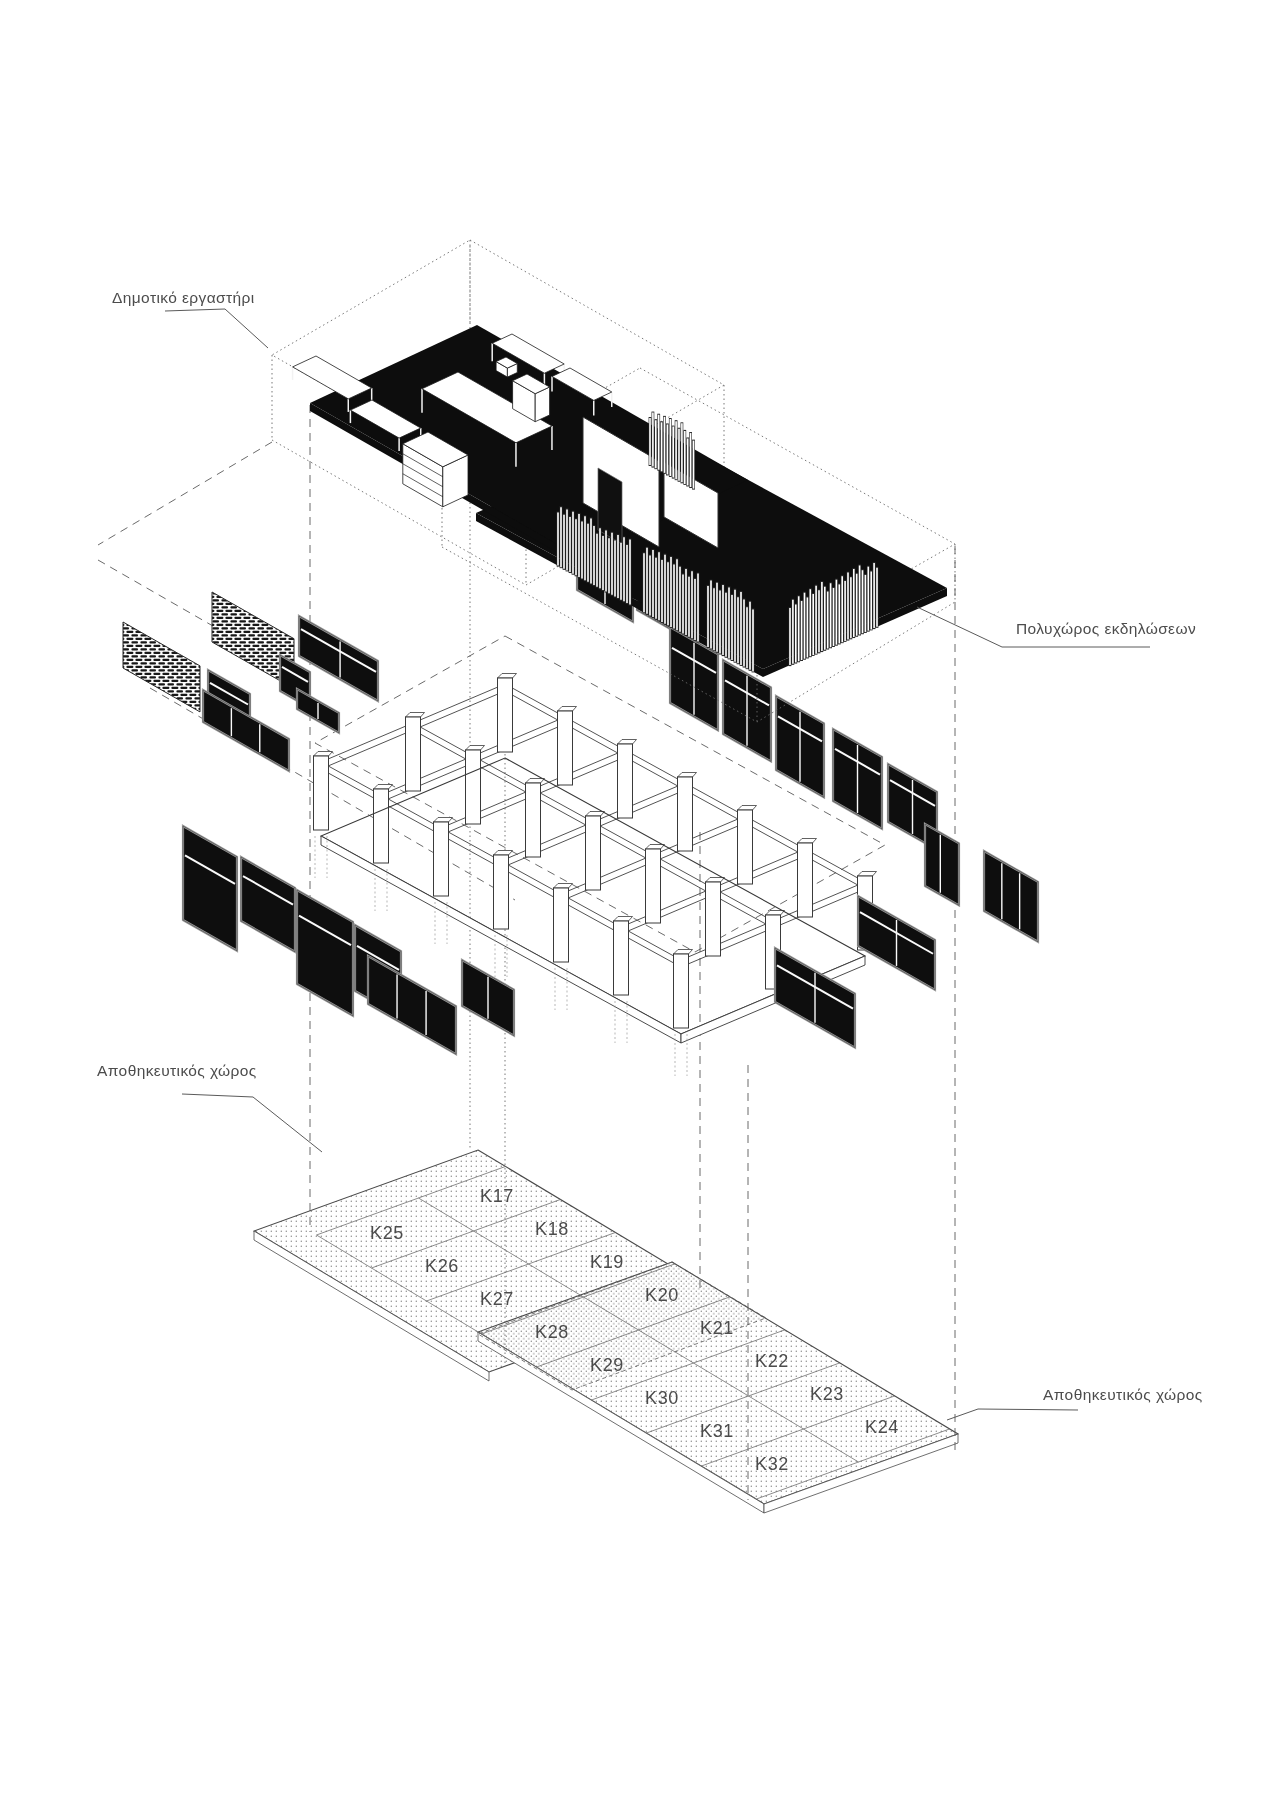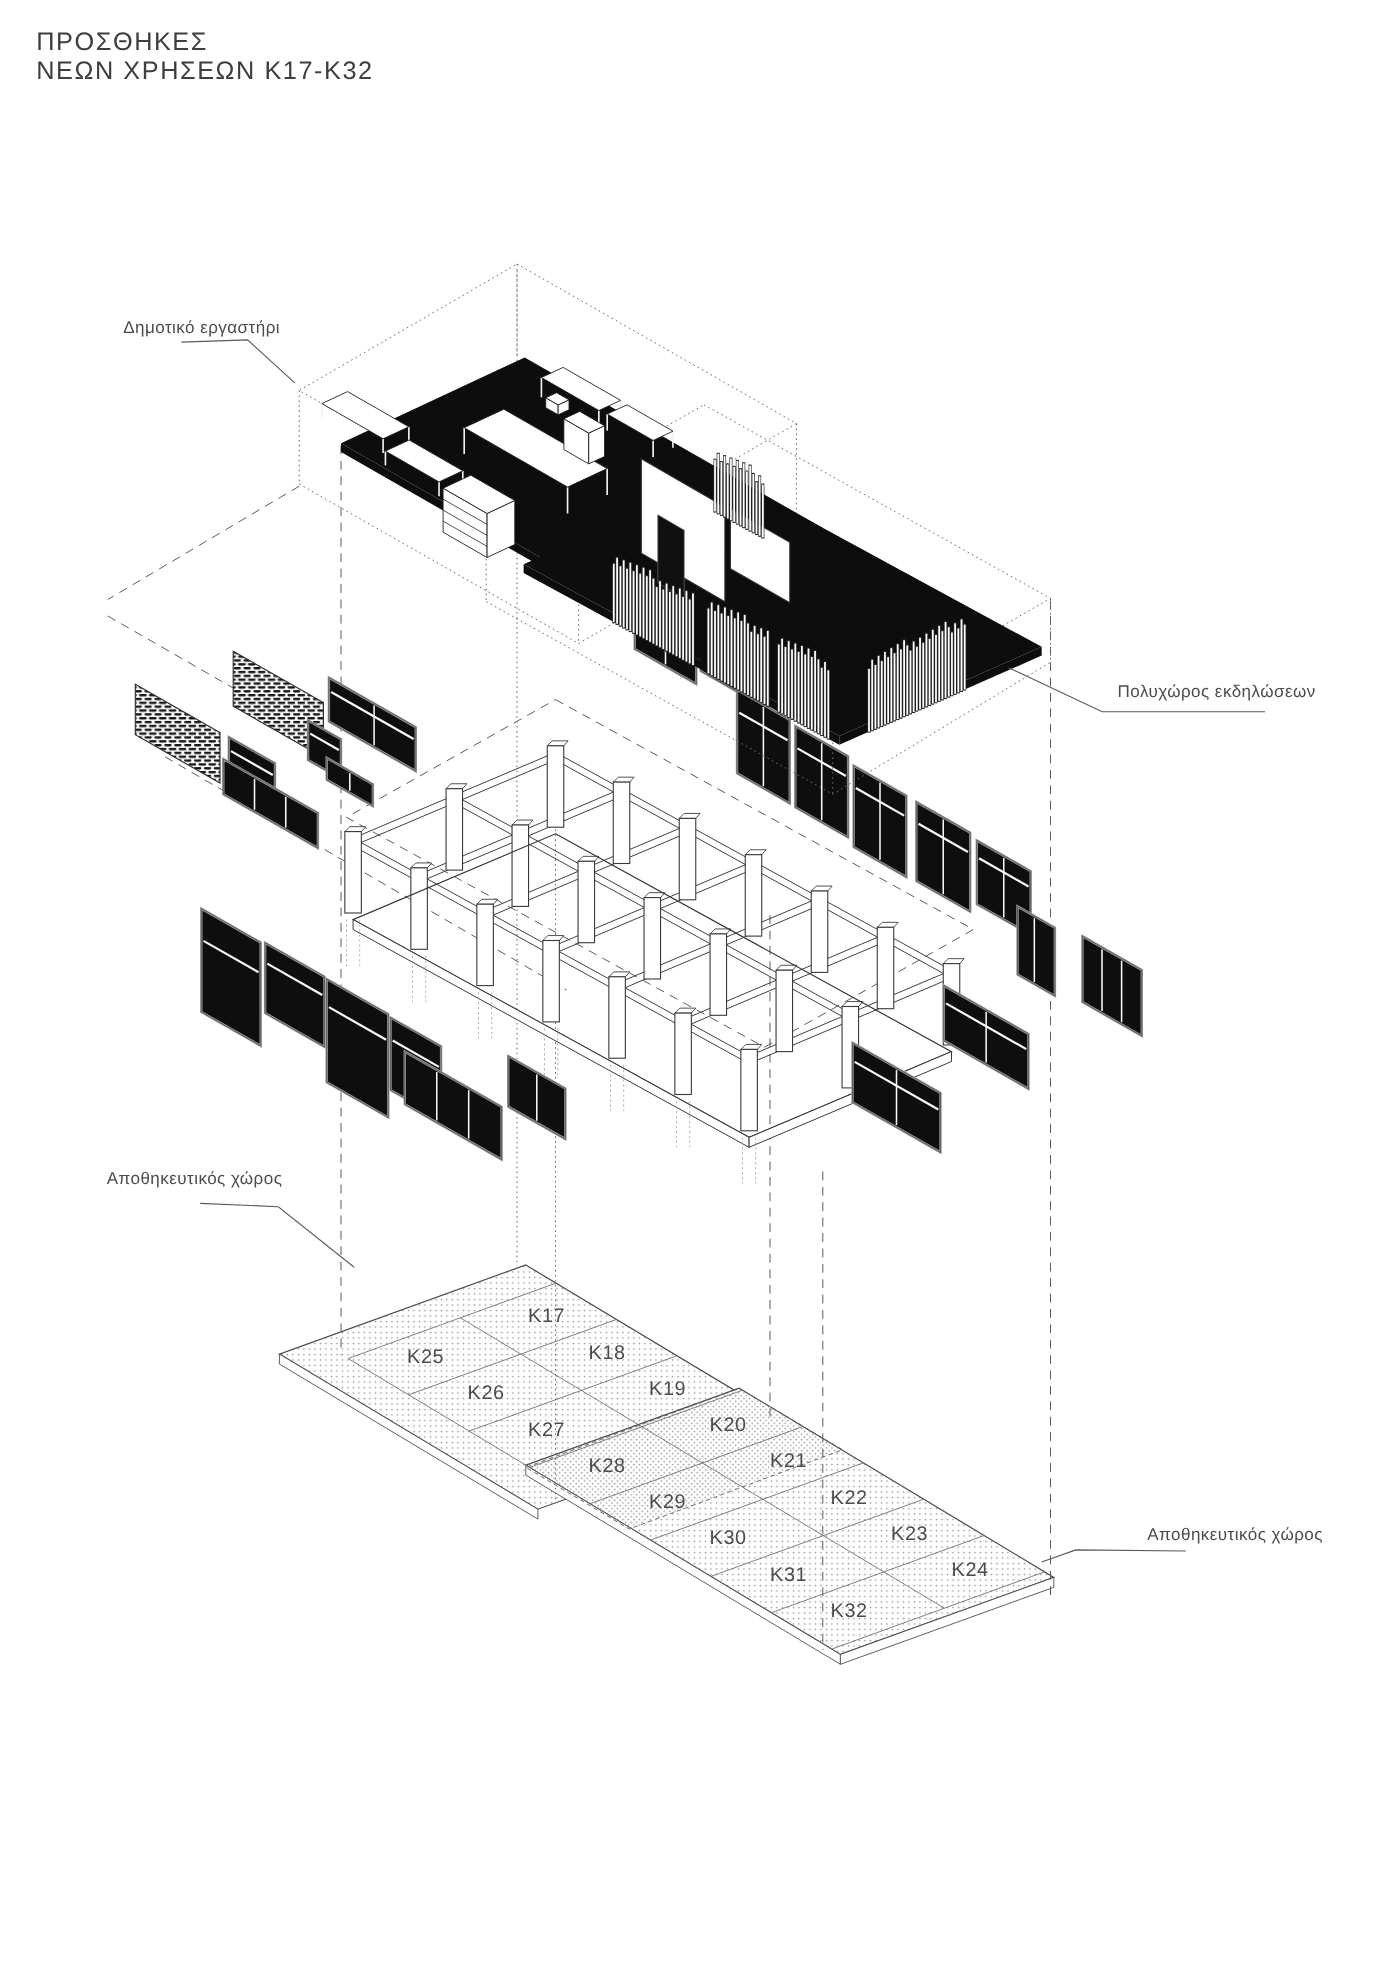--- a/index.html
+++ b/index.html
@@ -13,24 +13,20 @@
         text-anchor:middle;}
   .ldr{fill:none;stroke:#5a5a5a;stroke-width:1;}
   .dot{fill:none;stroke:#6a6a6a;stroke-width:0.9;stroke-dasharray:1.5 3;}
   .dsh{fill:none;stroke:#5a5a5a;stroke-width:0.9;stroke-dasharray:8 6;}
 </style>
 </head>
 <body>
 
 <div class="page">
 
-  <div class="title">
-    <div>ΠΡΟΣΘΗΚΕΣ</div>
-    <div>ΝΕΩΝ ΧΡΗΣΕΩΝ Κ17-Κ32</div>
-  </div>
 
   <svg id="dwg" width="1273" height="1800" viewBox="0 0 1273 1800">
     <defs>
       <pattern id="dots" width="5" height="5" patternUnits="userSpaceOnUse">
         <circle cx="1.3" cy="1.3" r="0.75" fill="#8f8f8f"></circle>
       </pattern>
       <pattern id="dots2" width="5" height="5" patternUnits="userSpaceOnUse" patternTransform="translate(2.5,2.5)">
         <circle cx="1.3" cy="1.3" r="0.75" fill="#8f8f8f"></circle>
       </pattern>
       <pattern id="brick" width="9" height="7" patternUnits="userSpaceOnUse">

